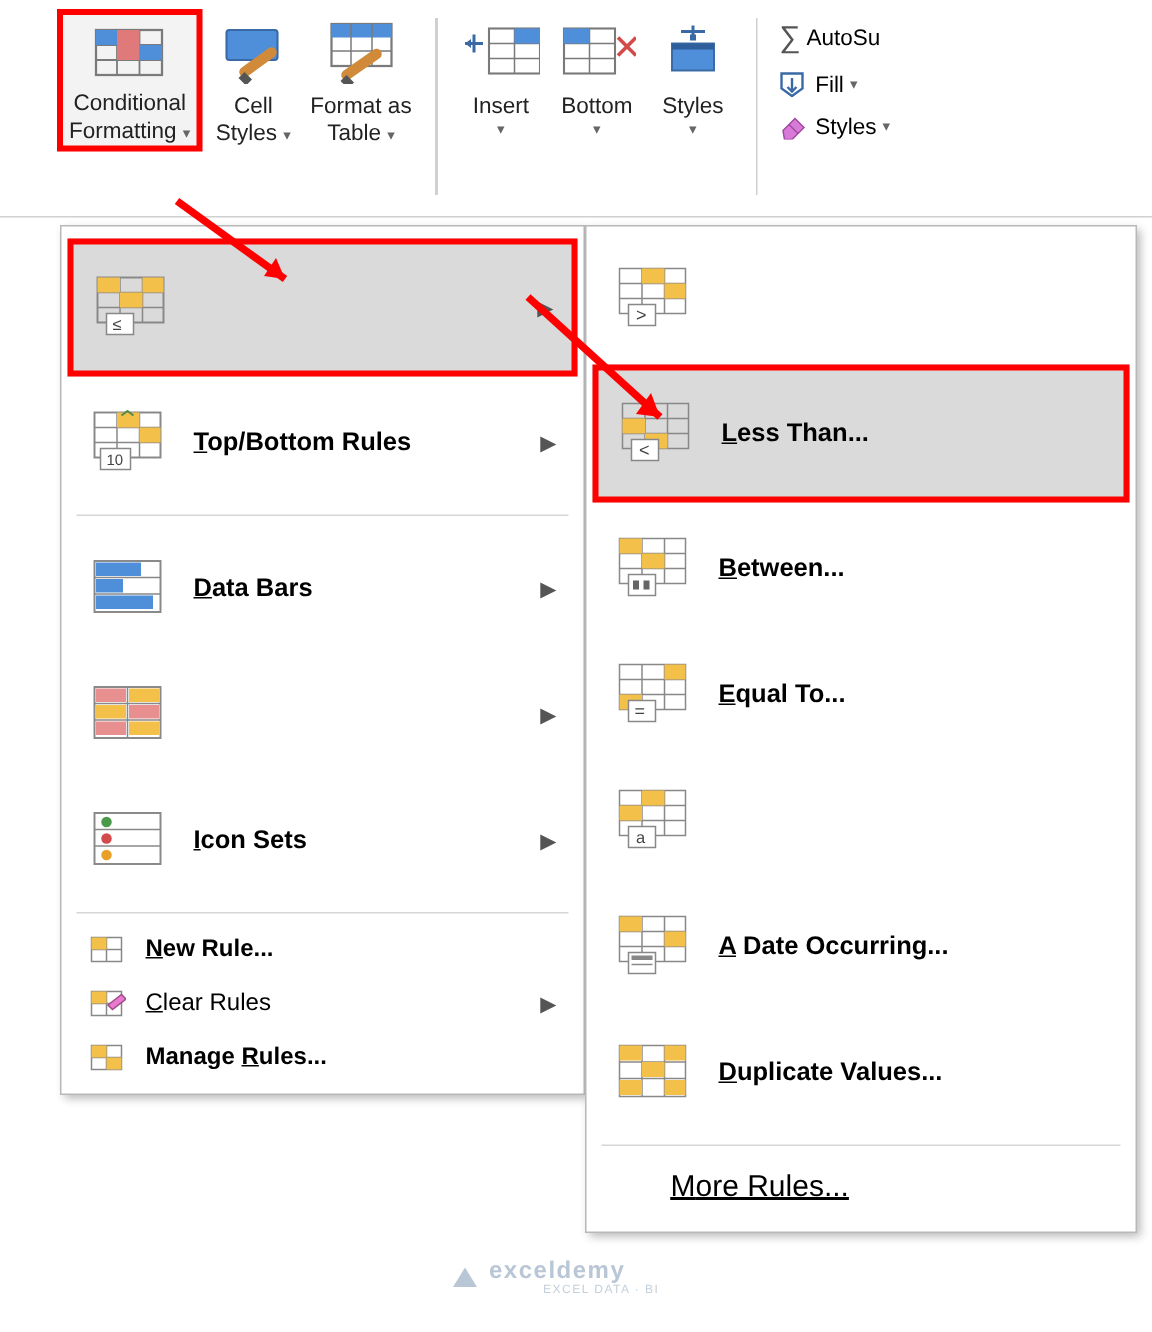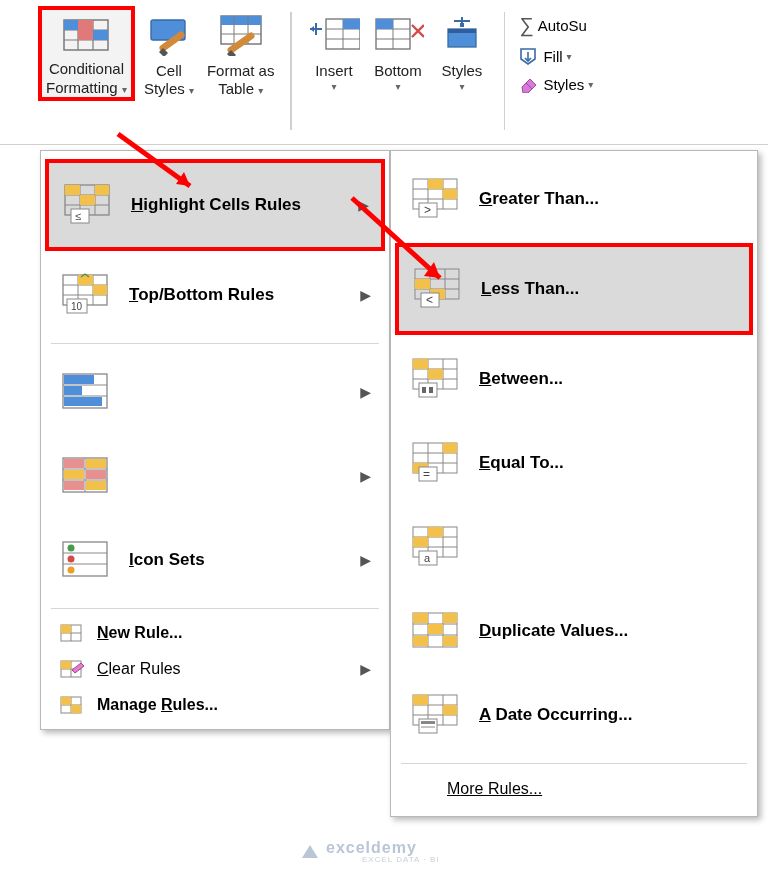--- a/index.html
+++ b/index.html
@@ -67,21 +67,21 @@
   .menu-item.big { padding: 20px 14px 20px 14px; }
   .menu-item.small { padding: 6px 14px 6px 12px; font-size:16px; gap:12px; margin:0 6px;}
   .menu-item.hover { background:#dadada; }
   .menu-item .mic { width:52px; height:44px; display:flex; align-items:center; justify-content:center; flex-shrink:0; }
   .menu-item .sic { width:26px; height:24px; display:flex; align-items:center; justify-content:center; flex-shrink:0; }
   .menu-item .lbl { font-weight:600; text-decoration: none; flex:1; }
   .menu-item .ar { position:absolute; right:12px; color:#555; font-size:14px; }
   .menu-sep { height:1px; background:#d6d6d6; margin:6px 10px; }
   .hl-red-box { border:4px solid #ff0000; margin:2px 4px; padding:16px 10px 16px 10px; }
   .more-rules {
-    padding: 10px 12px 16px 56px; font-size:16px; text-decoration: underline;
+    padding: 10px 12px 16px 56px; font-size:20px; text-decoration: underline;
   }
   .watermark {
     position:absolute; left:300px; top:840px; font-size:16px; color:#b9c6d6;
     letter-spacing:1px; font-weight:600; display:flex; align-items:center; gap:6px;
     z-index:1;
   }
   .watermark small{display:block; font-size:8px; letter-spacing:1px; font-weight:400; color:#c5d0db;padding-left:36px;}
   .wm-col { display:flex; flex-direction:column; line-height:1;justify-content:flex-end; }
 
   
@@ -239,21 +239,20 @@
           <line x1="2" y1="22" x2="46" y2="22" stroke="#888"></line>
         <line x1="17" y1="2" x2="17" y2="32" stroke="#888"></line>
           <line x1="32" y1="2" x2="32" y2="32" stroke="#888"></line>
         <rect x="2" y="2" width="15" height="10" fill="#f3c04a"></rect>
           <rect x="32" y="2" width="14" height="10" fill="#f3c04a"></rect>
         <rect x="17" y="12" width="15" height="10" fill="#f3c04a"></rect>
         <rect x="8" y="26" width="18" height="14" fill="#fff" stroke="#888"></rect>
         <text x="12" y="37" font-size="11" fill="#444">≤</text>
       </svg>
     </div>
-    <span class="lbl"><span class="u1">H</span><span>ighlight Cells Rules</span></span>
     <span class="ar">▶</span>
   </div>
 
   <div class="menu-item big">
     <div class="mic">
       <svg width="52" height="44">
         <rect x="2" y="2" width="44" height="30" fill="none" stroke="#888" stroke-width="1.3"></rect>
         <line x1="2" y1="12" x2="46" y2="12" stroke="#888"></line>
           <line x1="2" y1="22" x2="46" y2="22" stroke="#888"></line>
         <line x1="17" y1="2" x2="17" y2="32" stroke="#888"></line>
@@ -275,20 +274,21 @@
     <div class="mic">
       <svg width="52" height="40">
         <rect x="2" y="2" width="44" height="34" fill="none" stroke="#888" stroke-width="1.3"></rect>
         <line x1="2" y1="13" x2="46" y2="13" stroke="#888"></line>
           <line x1="2" y1="24" x2="46" y2="24" stroke="#888"></line>
         <rect x="3" y="3" width="30" height="9" fill="#4f8fd9"></rect>
         <rect x="3" y="14" width="18" height="9" fill="#4f8fd9"></rect>
         <rect x="3" y="25" width="38" height="9" fill="#4f8fd9"></rect>
       </svg>
     </div>
+    <span class="lbl"><span class="u1">D</span>ata Bars</span>
     <span class="ar">▶</span>
   </div>
 
   <div class="menu-item big">
     <div class="mic">
       <svg width="52" height="40">
         <rect x="2" y="2" width="44" height="34" fill="none" stroke="#888" stroke-width="1.3"></rect>
         <line x1="2" y1="13" x2="46" y2="13" stroke="#888"></line>
           <line x1="2" y1="24" x2="46" y2="24" stroke="#888"></line>
         <line x1="24" y1="2" x2="24" y2="36" stroke="#888"></line>
@@ -369,21 +369,20 @@
           <line x1="2" y1="12" x2="46" y2="12" stroke="#888"></line>
           <line x1="2" y1="22" x2="46" y2="22" stroke="#888"></line>
           <line x1="17" y1="2" x2="17" y2="32" stroke="#888"></line>
           <line x1="32" y1="2" x2="32" y2="32" stroke="#888"></line>
         <rect x="17" y="2" width="15" height="10" fill="#f3c04a"></rect>
           <rect x="32" y="12" width="14" height="10" fill="#f3c04a"></rect>
         <rect x="8" y="26" width="18" height="14" fill="#fff" stroke="#888"></rect>
           <text x="13" y="37" font-size="12" fill="#444">&gt;</text>
       </svg>
     </div>
-    <span class="lbl"><span class="u1">G</span>reater Than...</span>
   </div>
 
   <div class="menu-item big hover hl-red-box">
     <div class="mic">
       <svg width="52" height="44">
         <rect x="2" y="2" width="44" height="30" fill="none" stroke="#888"></rect>
           <line x1="2" y1="12" x2="46" y2="12" stroke="#888"></line>
           <line x1="2" y1="22" x2="46" y2="22" stroke="#888"></line>
           <line x1="17" y1="2" x2="17" y2="32" stroke="#888"></line>
           <line x1="32" y1="2" x2="32" y2="32" stroke="#888"></line>
@@ -438,58 +437,58 @@
           <line x1="2" y1="12" x2="46" y2="12" stroke="#888"></line>
           <line x1="2" y1="22" x2="46" y2="22" stroke="#888"></line>
           <line x1="17" y1="2" x2="17" y2="32" stroke="#888"></line>
           <line x1="32" y1="2" x2="32" y2="32" stroke="#888"></line>
         <rect x="17" y="2" width="15" height="10" fill="#f3c04a"></rect>
           <rect x="2" y="12" width="15" height="10" fill="#f3c04a"></rect>
         <rect x="8" y="26" width="18" height="14" fill="#fff" stroke="#888"></rect>
           <text x="13" y="37" font-size="11" fill="#444">a</text>
       </svg>
     </div>
+  </div>
+
+  <div class="menu-item big">
+    <div class="mic">
+      <svg width="52" height="44">
+        <rect x="2" y="2" width="44" height="30" fill="none" stroke="#888"></rect>
+          <line x1="2" y1="12" x2="46" y2="12" stroke="#888"></line>
+          <line x1="2" y1="22" x2="46" y2="22" stroke="#888"></line>
+          <line x1="17" y1="2" x2="17" y2="32" stroke="#888"></line>
+          <line x1="32" y1="2" x2="32" y2="32" stroke="#888"></line>
+        <rect x="2" y="2" width="15" height="10" fill="#f3c04a"></rect>
+          <rect x="32" y="12" width="14" height="10" fill="#f3c04a"></rect>
+        <rect x="8" y="26" width="18" height="14" fill="#fff" stroke="#888"></rect>
+          <rect x="10" y="28" width="14" height="3" fill="#888"></rect>
+          <line x1="10" y1="34" x2="24" y2="34" stroke="#888"></line>
+      </svg>
+    </div>
+    <span class="lbl"><span class="u1">A</span> Date Occurring...</span>
   </div>
 
   <div class="menu-item big">
     <div class="mic">
       <svg width="52" height="40">
         <rect x="2" y="2" width="44" height="34" fill="none" stroke="#888"></rect>
           <line x1="2" y1="13" x2="46" y2="13" stroke="#888"></line>
           <line x1="2" y1="24" x2="46" y2="24" stroke="#888"></line>
           <line x1="17" y1="2" x2="17" y2="36" stroke="#888"></line>
           <line x1="32" y1="2" x2="32" y2="36" stroke="#888"></line>
         <rect x="2" y="2" width="15" height="10" fill="#f3c04a"></rect>
           <rect x="32" y="2" width="14" height="10" fill="#f3c04a"></rect>
         <rect x="17" y="13" width="15" height="10" fill="#f3c04a"></rect>
         <rect x="2" y="25" width="15" height="10" fill="#f3c04a"></rect>
           <rect x="32" y="25" width="14" height="10" fill="#f3c04a"></rect>
       </svg>
     </div>
     <span class="lbl"><span class="u1">D</span>uplicate Values...</span>
   </div>
 
-  <div class="menu-item big">
-    <div class="mic">
-      <svg width="52" height="44">
-        <rect x="2" y="2" width="44" height="30" fill="none" stroke="#888"></rect>
-          <line x1="2" y1="12" x2="46" y2="12" stroke="#888"></line>
-          <line x1="2" y1="22" x2="46" y2="22" stroke="#888"></line>
-          <line x1="17" y1="2" x2="17" y2="32" stroke="#888"></line>
-          <line x1="32" y1="2" x2="32" y2="32" stroke="#888"></line>
-        <rect x="2" y="2" width="15" height="10" fill="#f3c04a"></rect>
-          <rect x="32" y="12" width="14" height="10" fill="#f3c04a"></rect>
-        <rect x="8" y="26" width="18" height="14" fill="#fff" stroke="#888"></rect>
-          <rect x="10" y="28" width="14" height="3" fill="#888"></rect>
-          <line x1="10" y1="34" x2="24" y2="34" stroke="#888"></line>
-      </svg>
-    </div>
-    <span class="lbl"><span class="u1">A</span> Date Occurring...</span>
-  </div>
-
   <div class="menu-sep"></div>
   <div class="more-rules">
     <span><span class="u1">M</span>ore Rules...</span>
   </div>
 </div>
 
 <div class="watermark">
   <svg width="20" height="20">
       <path d="M2 16 L10 3 L18 16 Z" fill="#b9c6d6"></path>
     </svg>

